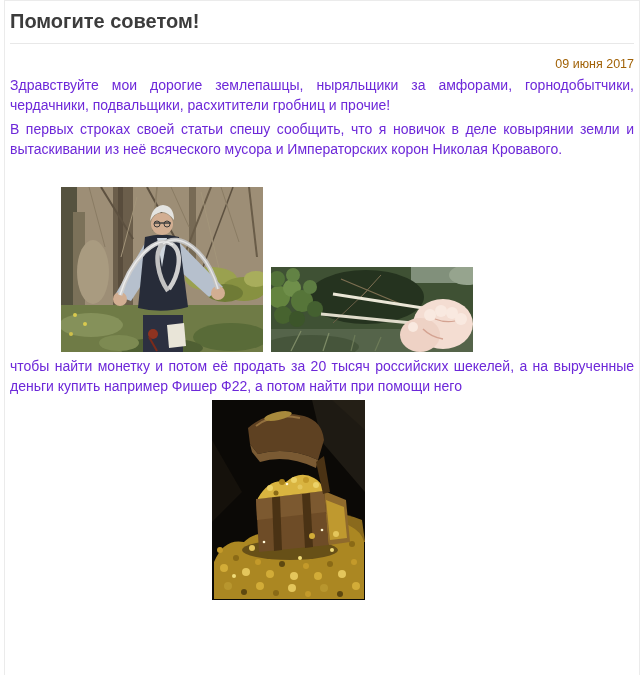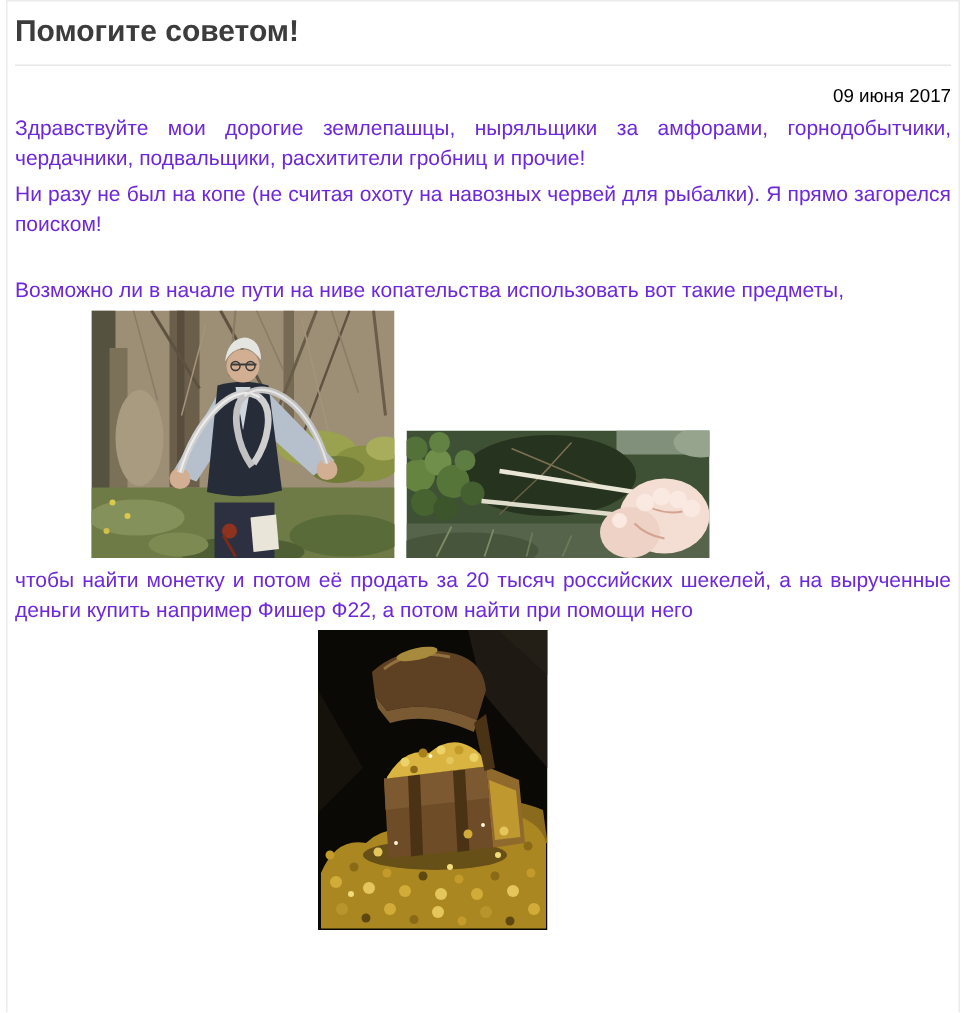--- a/index.html
+++ b/index.html
@@ -22,21 +22,21 @@
   }
   .divider {
     margin-top:12px;
     border-top:1px solid #e8e8e8;
     height:0;
   }
   .post-date {
     margin:14px 0 4px 0;
     text-align:right;
     font-size:12.5px; line-height:13px;
-    color:#000000;
+    color:#a16207;
   }
   .post-body p {
     margin:0 0 4px 0;
     font-size:14px; line-height:20px;
     color:#6d28d9;
     text-align:justify;
   }
   .images-row {
     margin:0 0 4px 51px;
     font-size:0; line-height:0;
@@ -57,24 +57,24 @@
   <h1 class="page-title">Помогите советом!</h1>
 
   <div class="divider"></div>
 
   <div class="post-date">09 июня 2017</div>
 
   <div class="post-body">
 
     <p>Здравствуйте мои дорогие землепашцы, ныряльщики за амфорами, горнодобытчики, чердачники, подвальщики, расхитители гробниц и прочие!</p>
 
-
-    <p>Ни разу не был на копе (не считая охоту на навозных червей для рыбалки). Я прямо загорелся поиском!</p>
-
-    <p><br><span>Возможно ли в начале пути на ниве копательства использовать вот такие предметы,</span></p>
+    <p>В первых строках своей статьи спешу сообщить, что я новичок в деле ковырянии земли и вытаскивании из неё всяческого мусора и Императорских корон Николая Кровавого.</p>
+
+
+    <p><br></p>
 
     <div class="images-row">
 
       
       <svg class="photo-man" width="202" height="165" viewBox="0 0 202 165" xmlns="http://www.w3.org/2000/svg">
         <rect width="202" height="165" fill="#9d8e76"></rect>
         <rect x="0" y="0" width="16" height="165" fill="#55523f"></rect>
         <rect x="12" y="25" width="12" height="95" fill="#7b7159"></rect>
         <ellipse cx="32" cy="85" rx="16" ry="32" fill="#a99b80"></ellipse>
 

